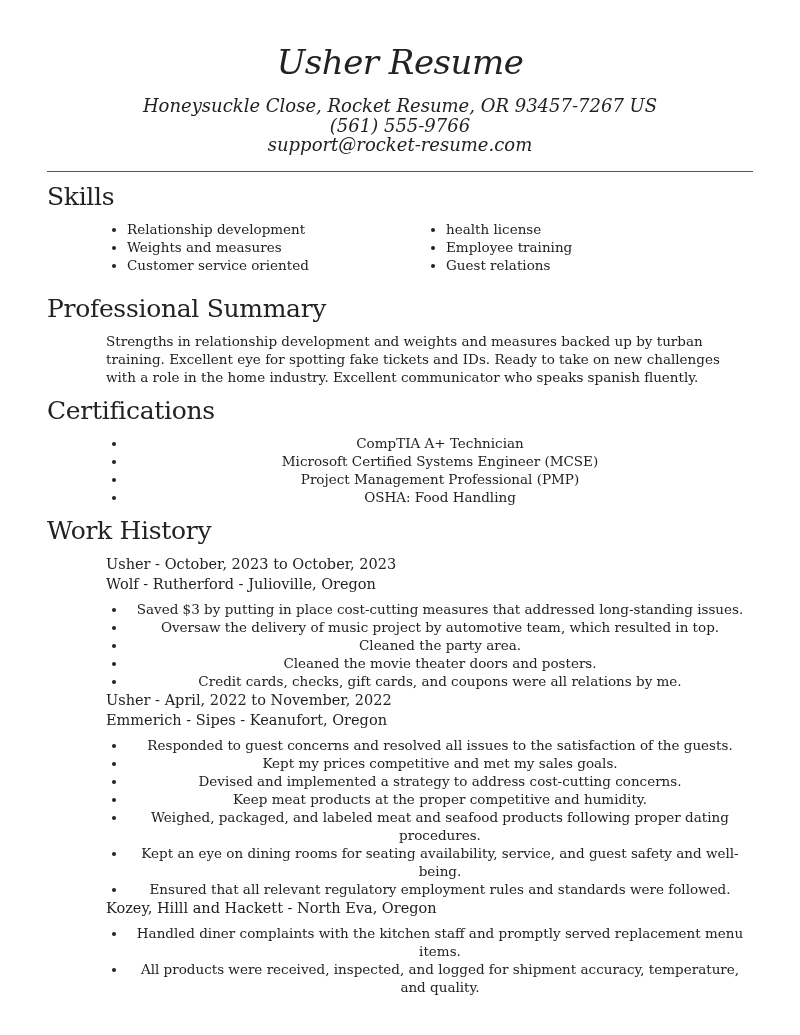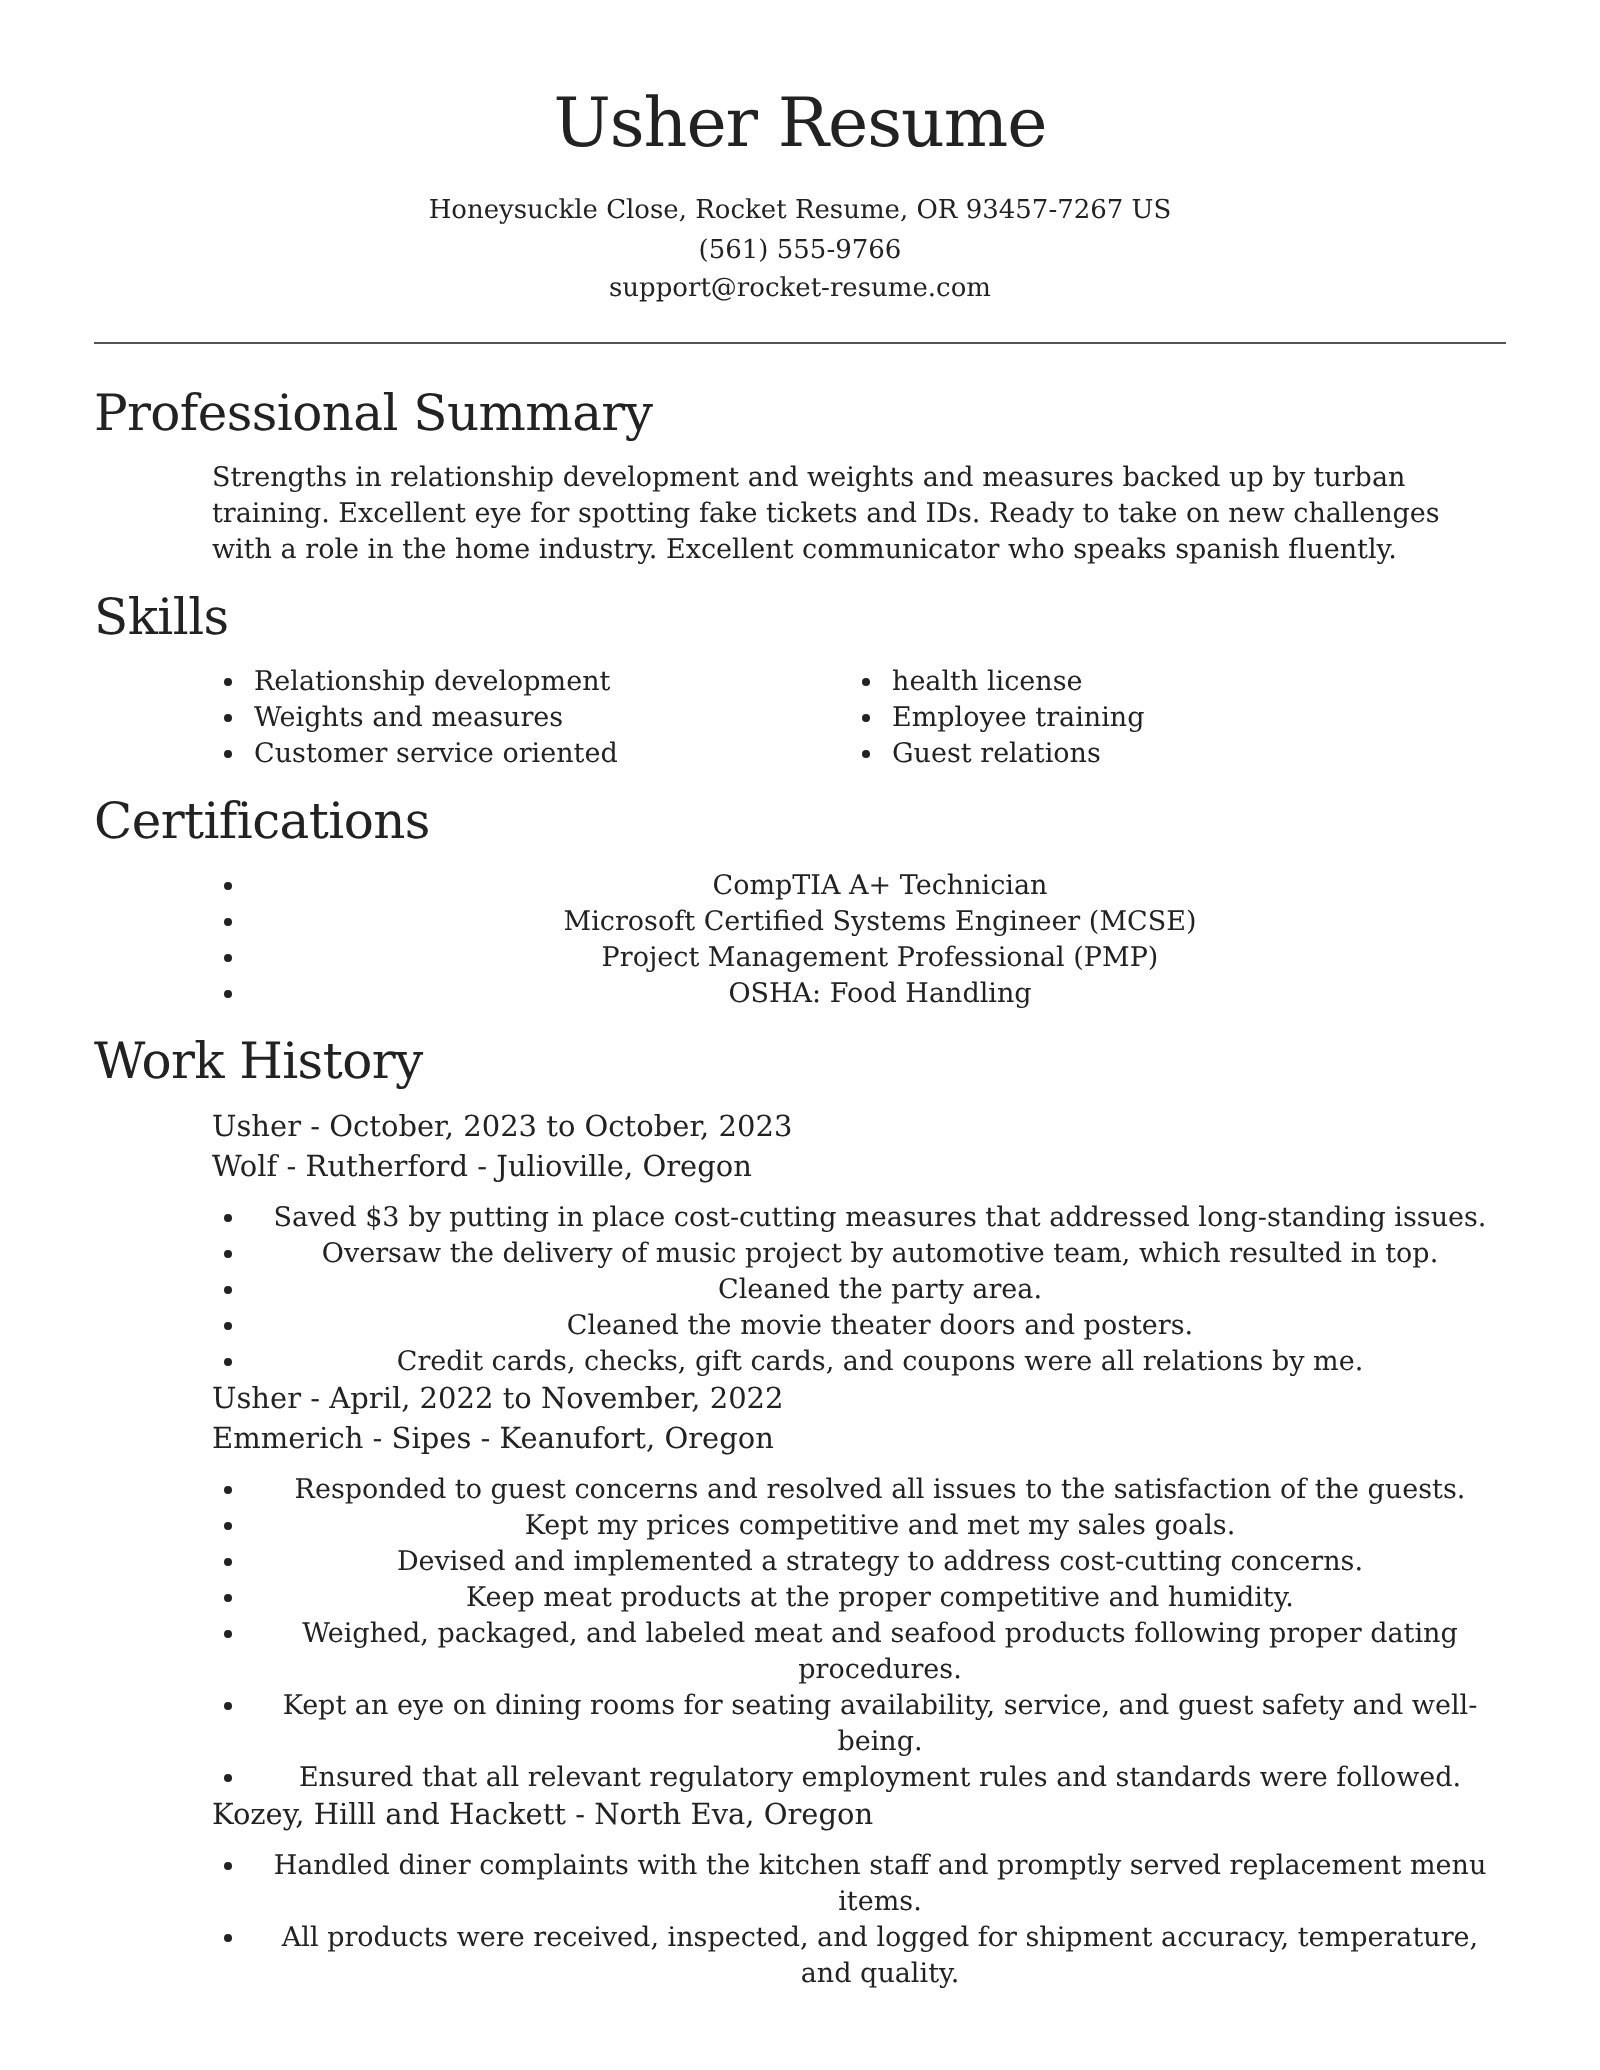--- a/index.html
+++ b/index.html
@@ -2,26 +2,26 @@
 <html><head>
 <meta charset="utf-8">
 <style>
   html, body { margin: 0; padding: 0; background: #ffffff; }
   body {
     width: 800px; height: 1035px; overflow: hidden;
     font-family: "DejaVu Serif", "Liberation Serif", serif;
     color: #222222;
   }
   .page { position: relative; width: 800px; height: 1035px; overflow: hidden; }
-  .header { text-align: center; padding-top: 40px; }
+  .header { text-align: center; padding-top: 40px; font-style: italic; }
   .name {
     font-size: 34px; font-weight: normal; margin: 0; line-height: 44px;
     letter-spacing: -0.5px;
   }
-  .contact { margin-top: 12px; font-size: 13px; line-height: 19.5px; }
+  .contact { margin-top: 12px; font-size: 18px; line-height: 19.5px; }
   .divider { margin: 16px 47px 0 47px; border: 0; border-top: 1.5px solid #555555; }
   .section { padding: 0 47px; }
   .section-title {
     font-size: 25px; font-weight: normal; margin: 0; line-height: 34px;
     letter-spacing: -0.3px;
   }
   .summary-text {
     margin: 6px 0 0 59px; font-size: 13.5px; line-height: 18px;
   }
   ul.bullets { margin: 4px 0 0 0; padding: 0 0 0 80px; font-size: 13.5px; line-height: 18px; }
@@ -42,39 +42,39 @@
     <h1 class="name">Usher Resume</h1>
     <div class="contact">
       <div>Honeysuckle Close, Rocket Resume, OR 93457-7267 US</div>
       <div>(561) 555-9766</div>
       <div>support@rocket-resume.com</div>
     </div>
   </div>
 
   <hr class="divider">
 
-  <div class="section" style="margin-top:18px;">
-    <h2 class="section-title">Professional Summary</h2>
-    <p class="summary-text">Strengths in relationship development and weights and measures backed up by turban training. Excellent eye for spotting fake tickets and IDs. Ready to take on new challenges with a role in the home industry. Excellent communicator who speaks spanish fluently.</p>
-  </div>
-
   <div class="section" style="margin-top:8px;">
     <h2 class="section-title">Skills</h2>
     <div class="skills-grid">
       <ul>
         <li>Relationship development</li>
         <li>Weights and measures</li>
         <li>Customer service oriented</li>
       </ul>
       <ul>
         <li>health license</li>
         <li>Employee training</li>
         <li>Guest relations</li>
       </ul>
     </div>
+  </div>
+
+  <div class="section" style="margin-top:18px;">
+    <h2 class="section-title">Professional Summary</h2>
+    <p class="summary-text">Strengths in relationship development and weights and measures backed up by turban training. Excellent eye for spotting fake tickets and IDs. Ready to take on new challenges with a role in the home industry. Excellent communicator who speaks spanish fluently.</p>
   </div>
 
   <div class="section" style="margin-top:8px;">
     <h2 class="section-title">Certifications</h2>
     <ul class="bullets" style="margin-top:6px;">
       <li>CompTIA A+ Technician</li>
       <li>Microsoft Certified Systems Engineer (MCSE)</li>
       <li>Project Management Professional (PMP)</li>
       <li>OSHA: Food Handling</li>
     </ul>

